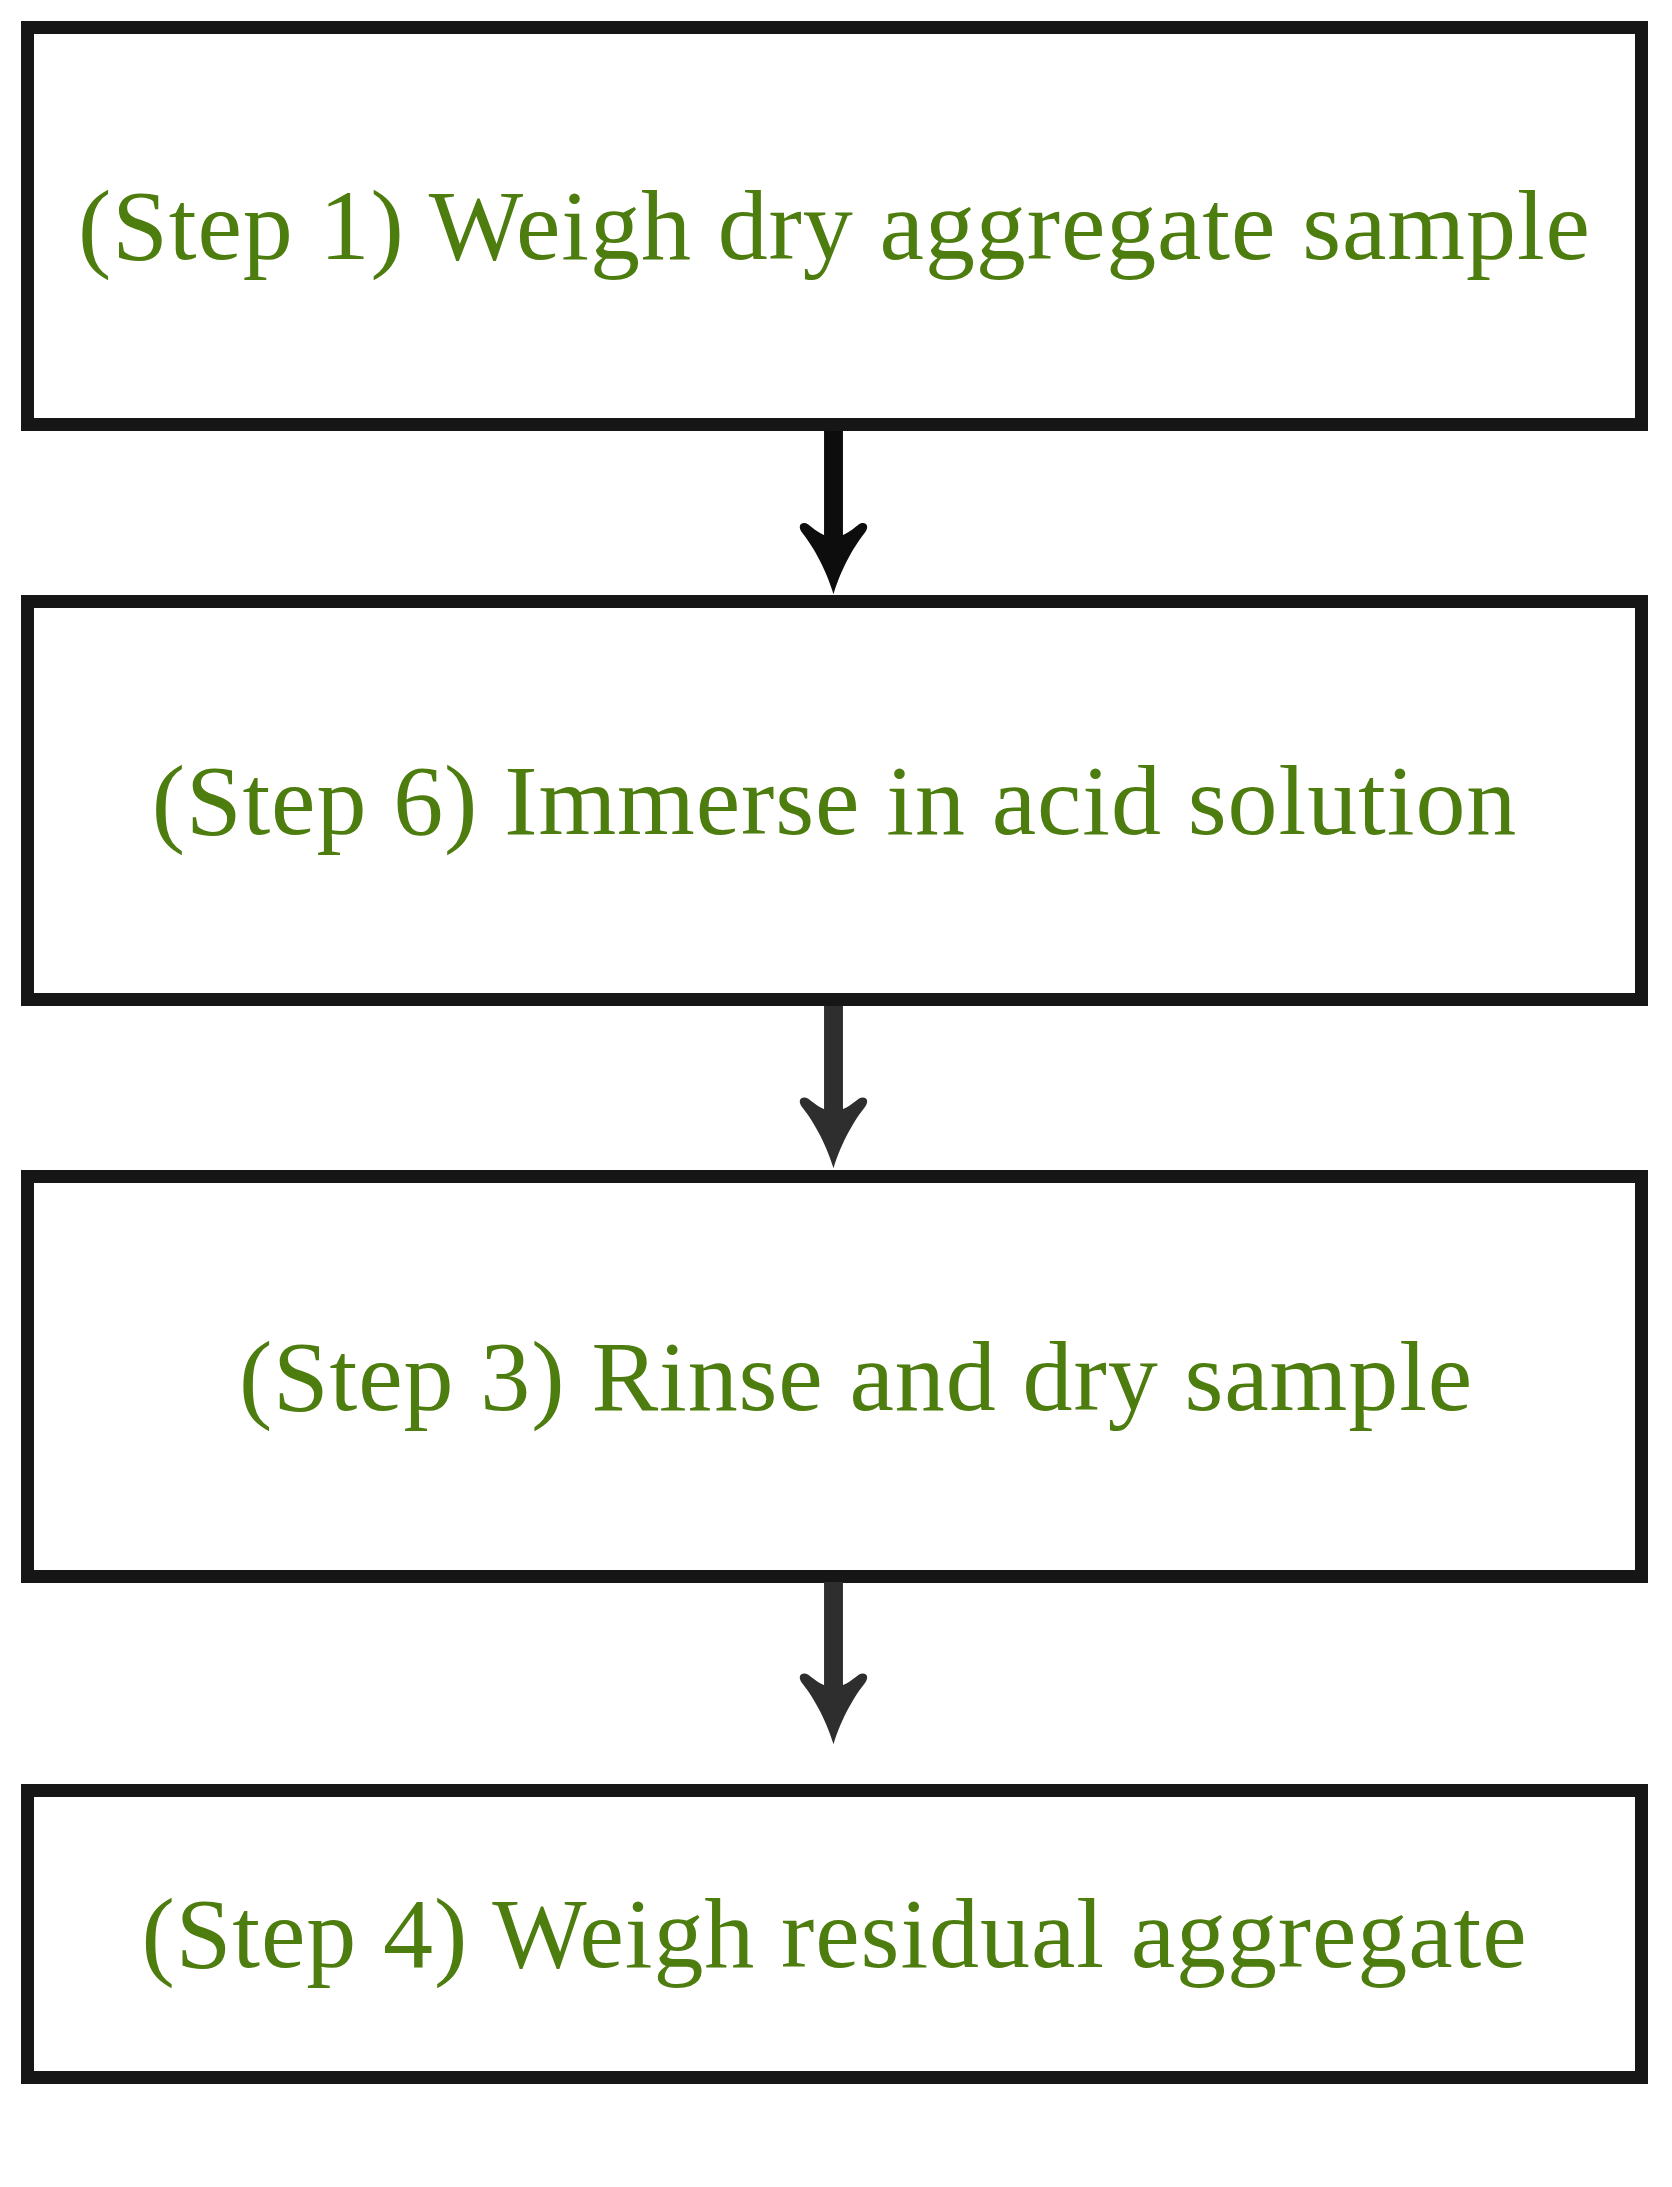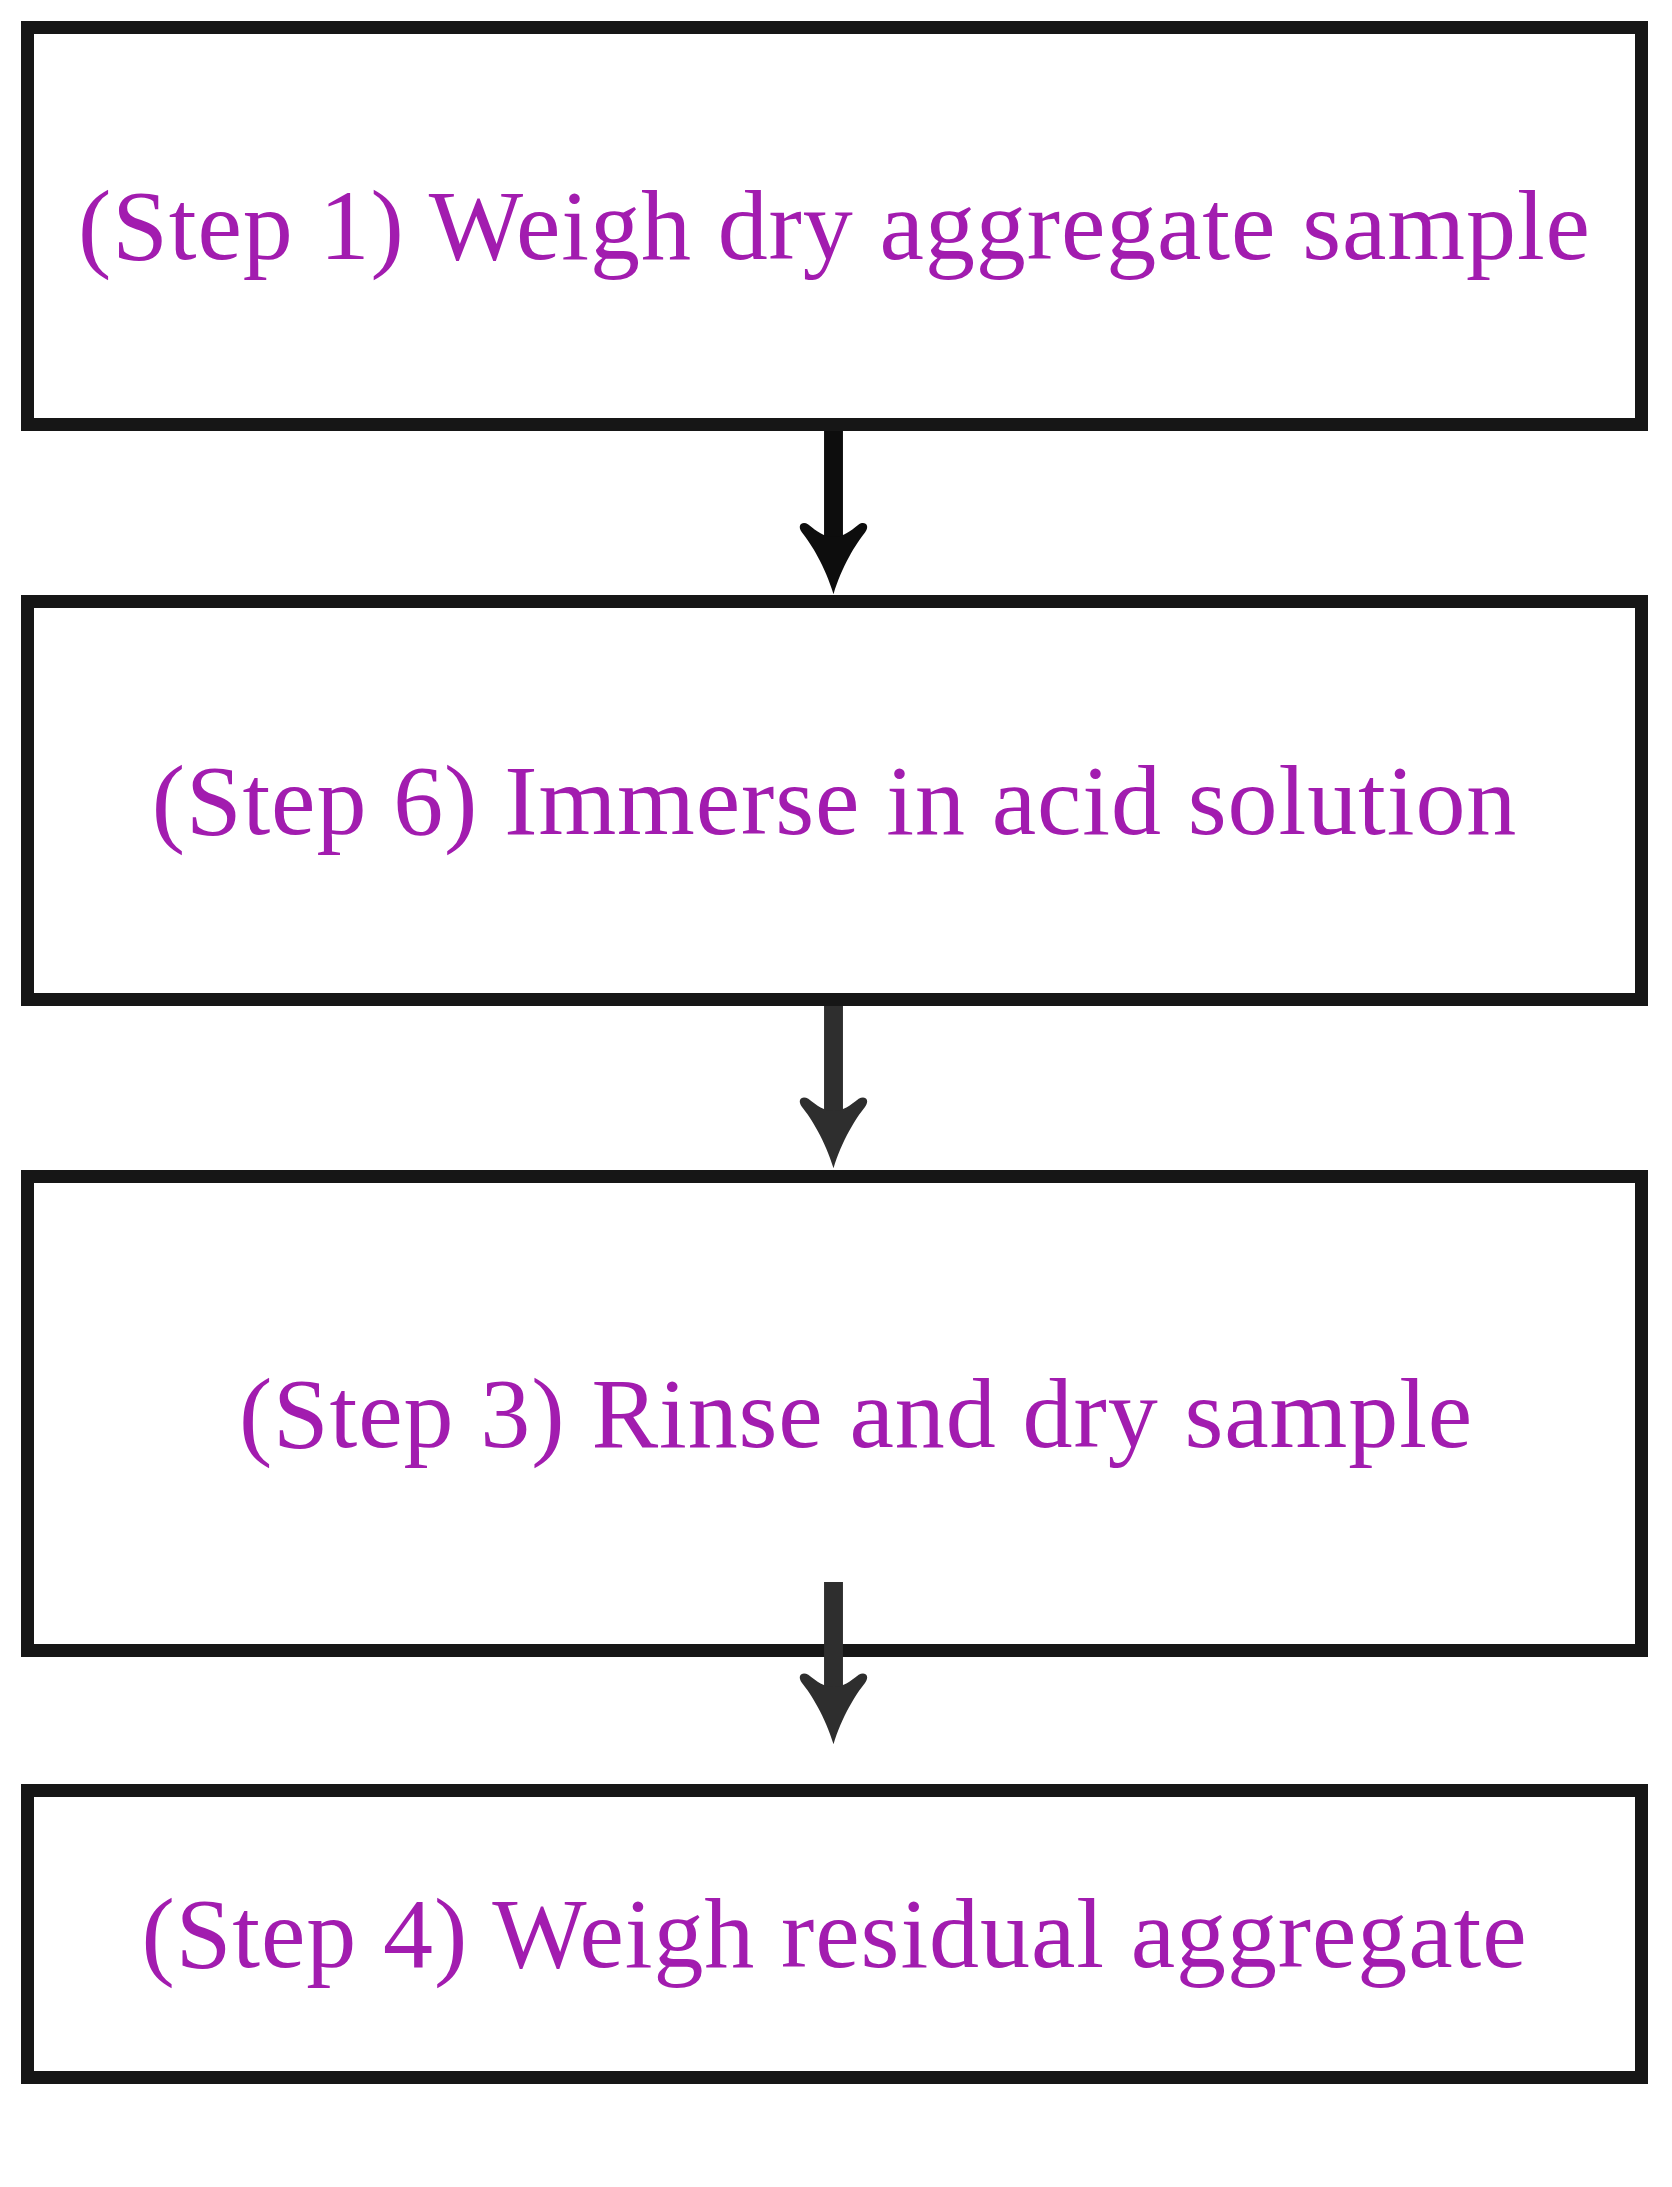--- a/index.html
+++ b/index.html
@@ -21,24 +21,24 @@
     width: 1627px;
     box-sizing: border-box;
     background: #ffffff;
     border: 13.6px solid #161616;
     display: flex;
     align-items: center;
     justify-content: center;
   }
   .step-box.pos-1 { top: 21px;   height: 410px; }
   .step-box.pos-2 { top: 595px;  height: 411px; }
-  .step-box.pos-3 { top: 1170px; height: 487px; padding-left: 43px; }
+  .step-box.pos-3 { top: 1170px; height: 413px; padding-left: 43px; }
   .step-box.pos-4 { top: 1784px; height: 300px; }
   .step-label {
-    color: #a21caf;
+    color: #4d7c0f;
     font-size: 100px;
     letter-spacing: 0.9px;
     line-height: 1.1;
     white-space: nowrap;
     text-align: center;
   }
   .connector {
     position: absolute;
     left: 793px;
     width: 81px;

